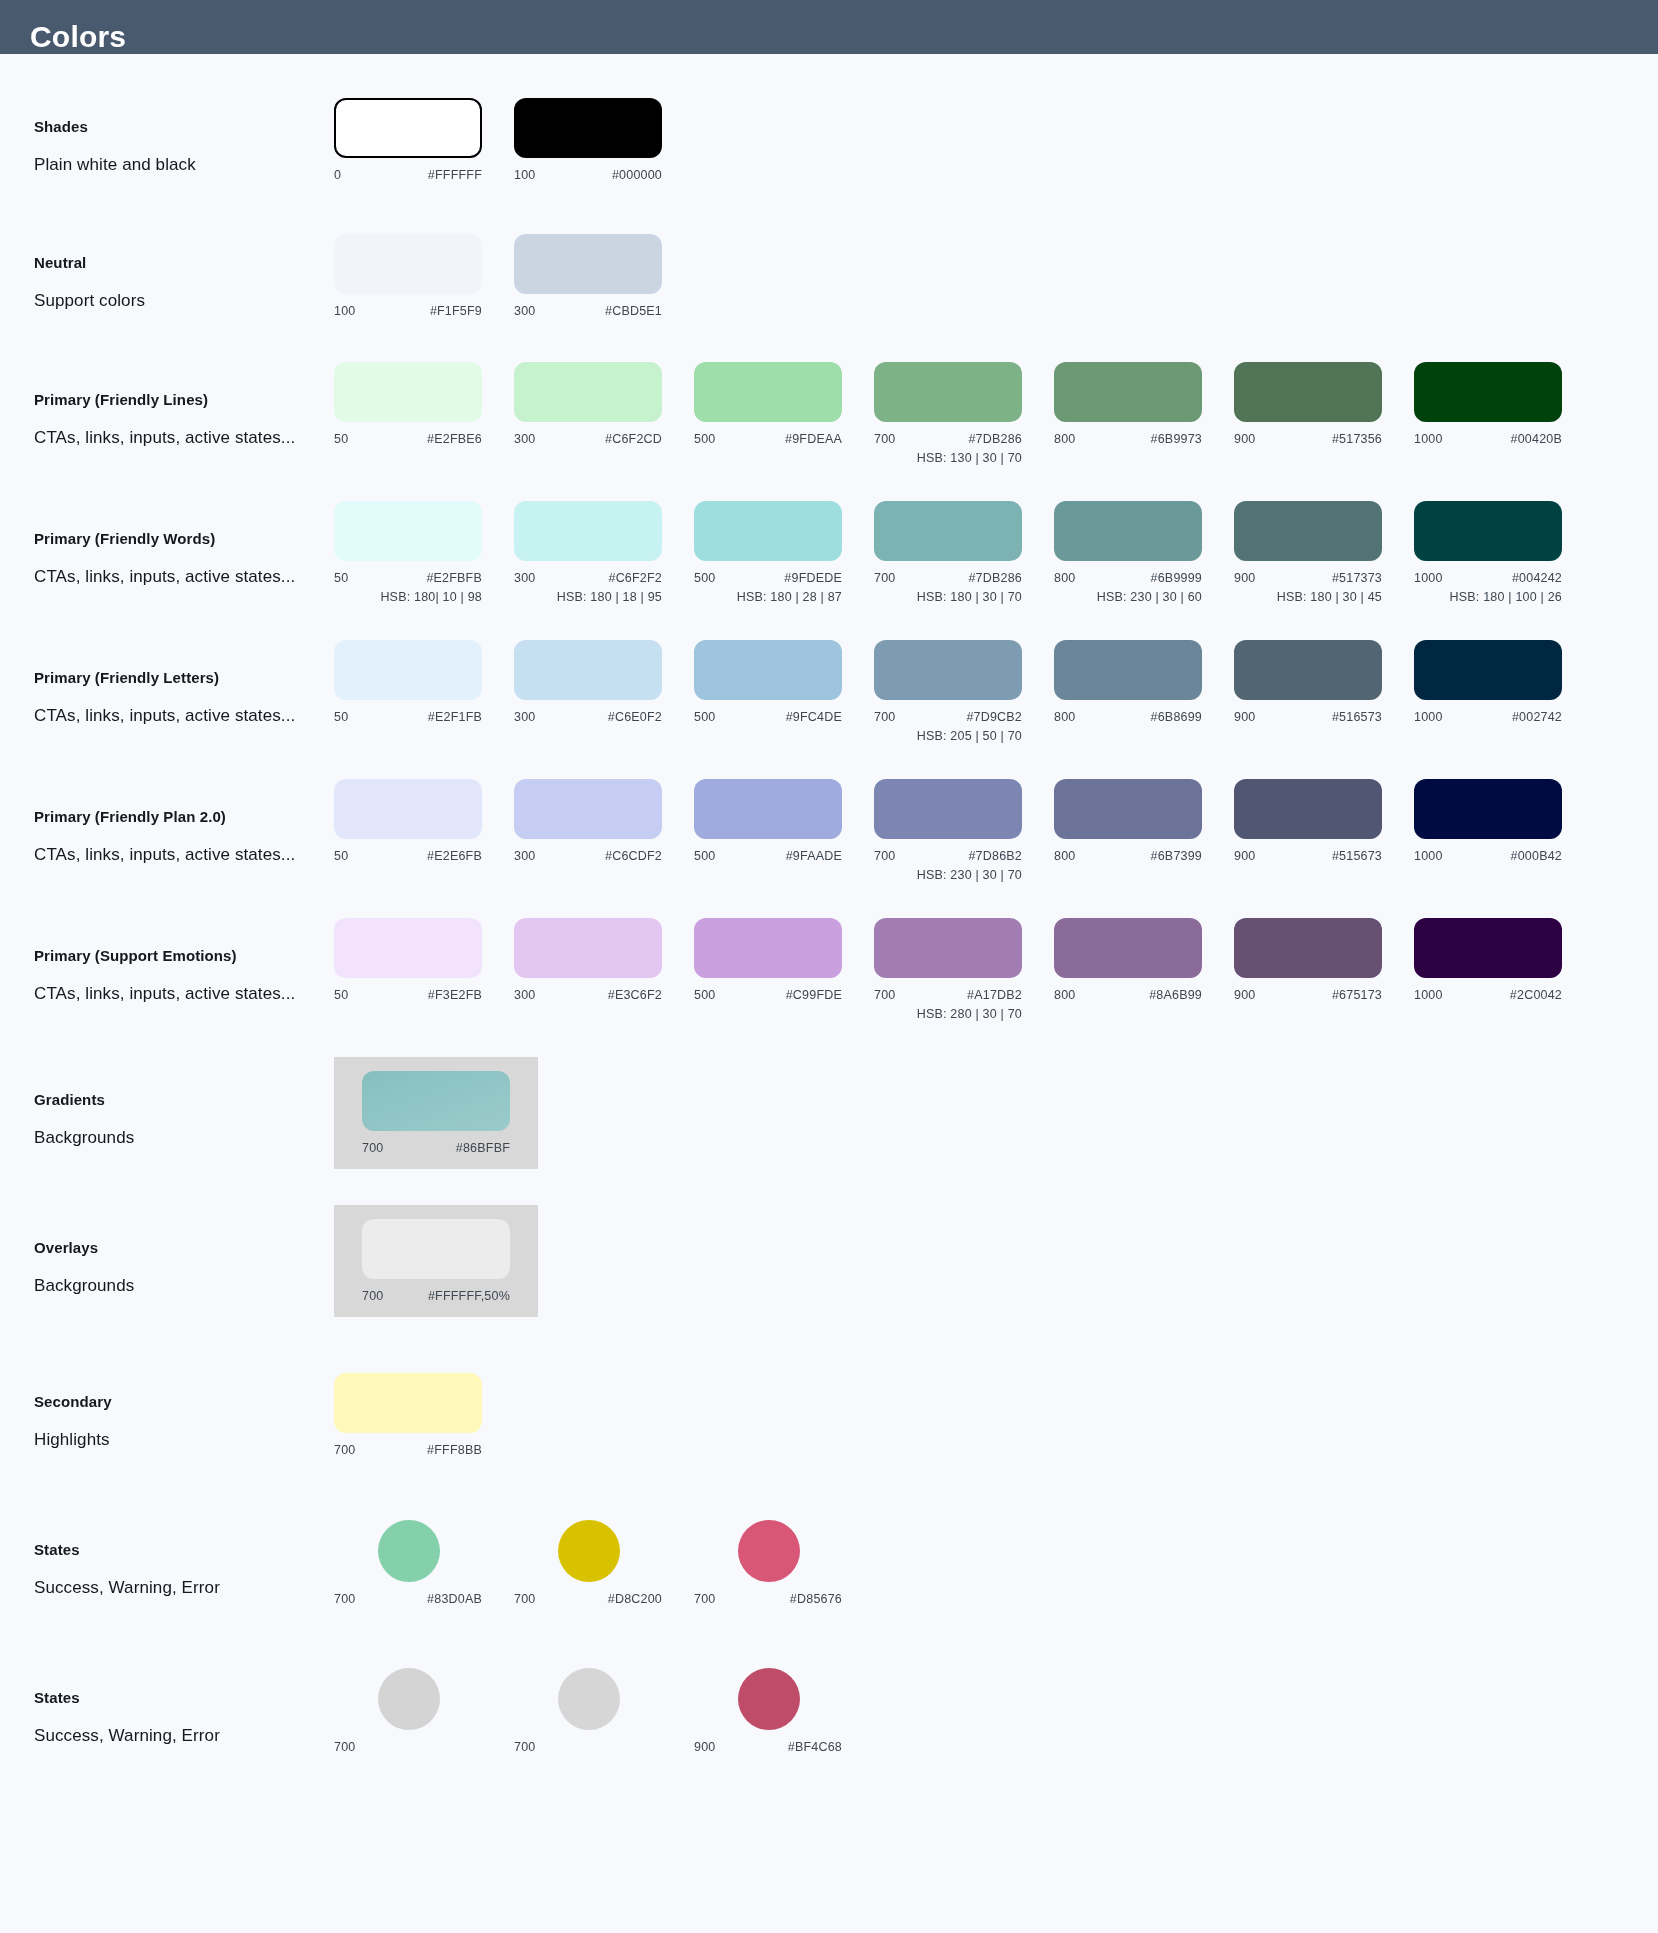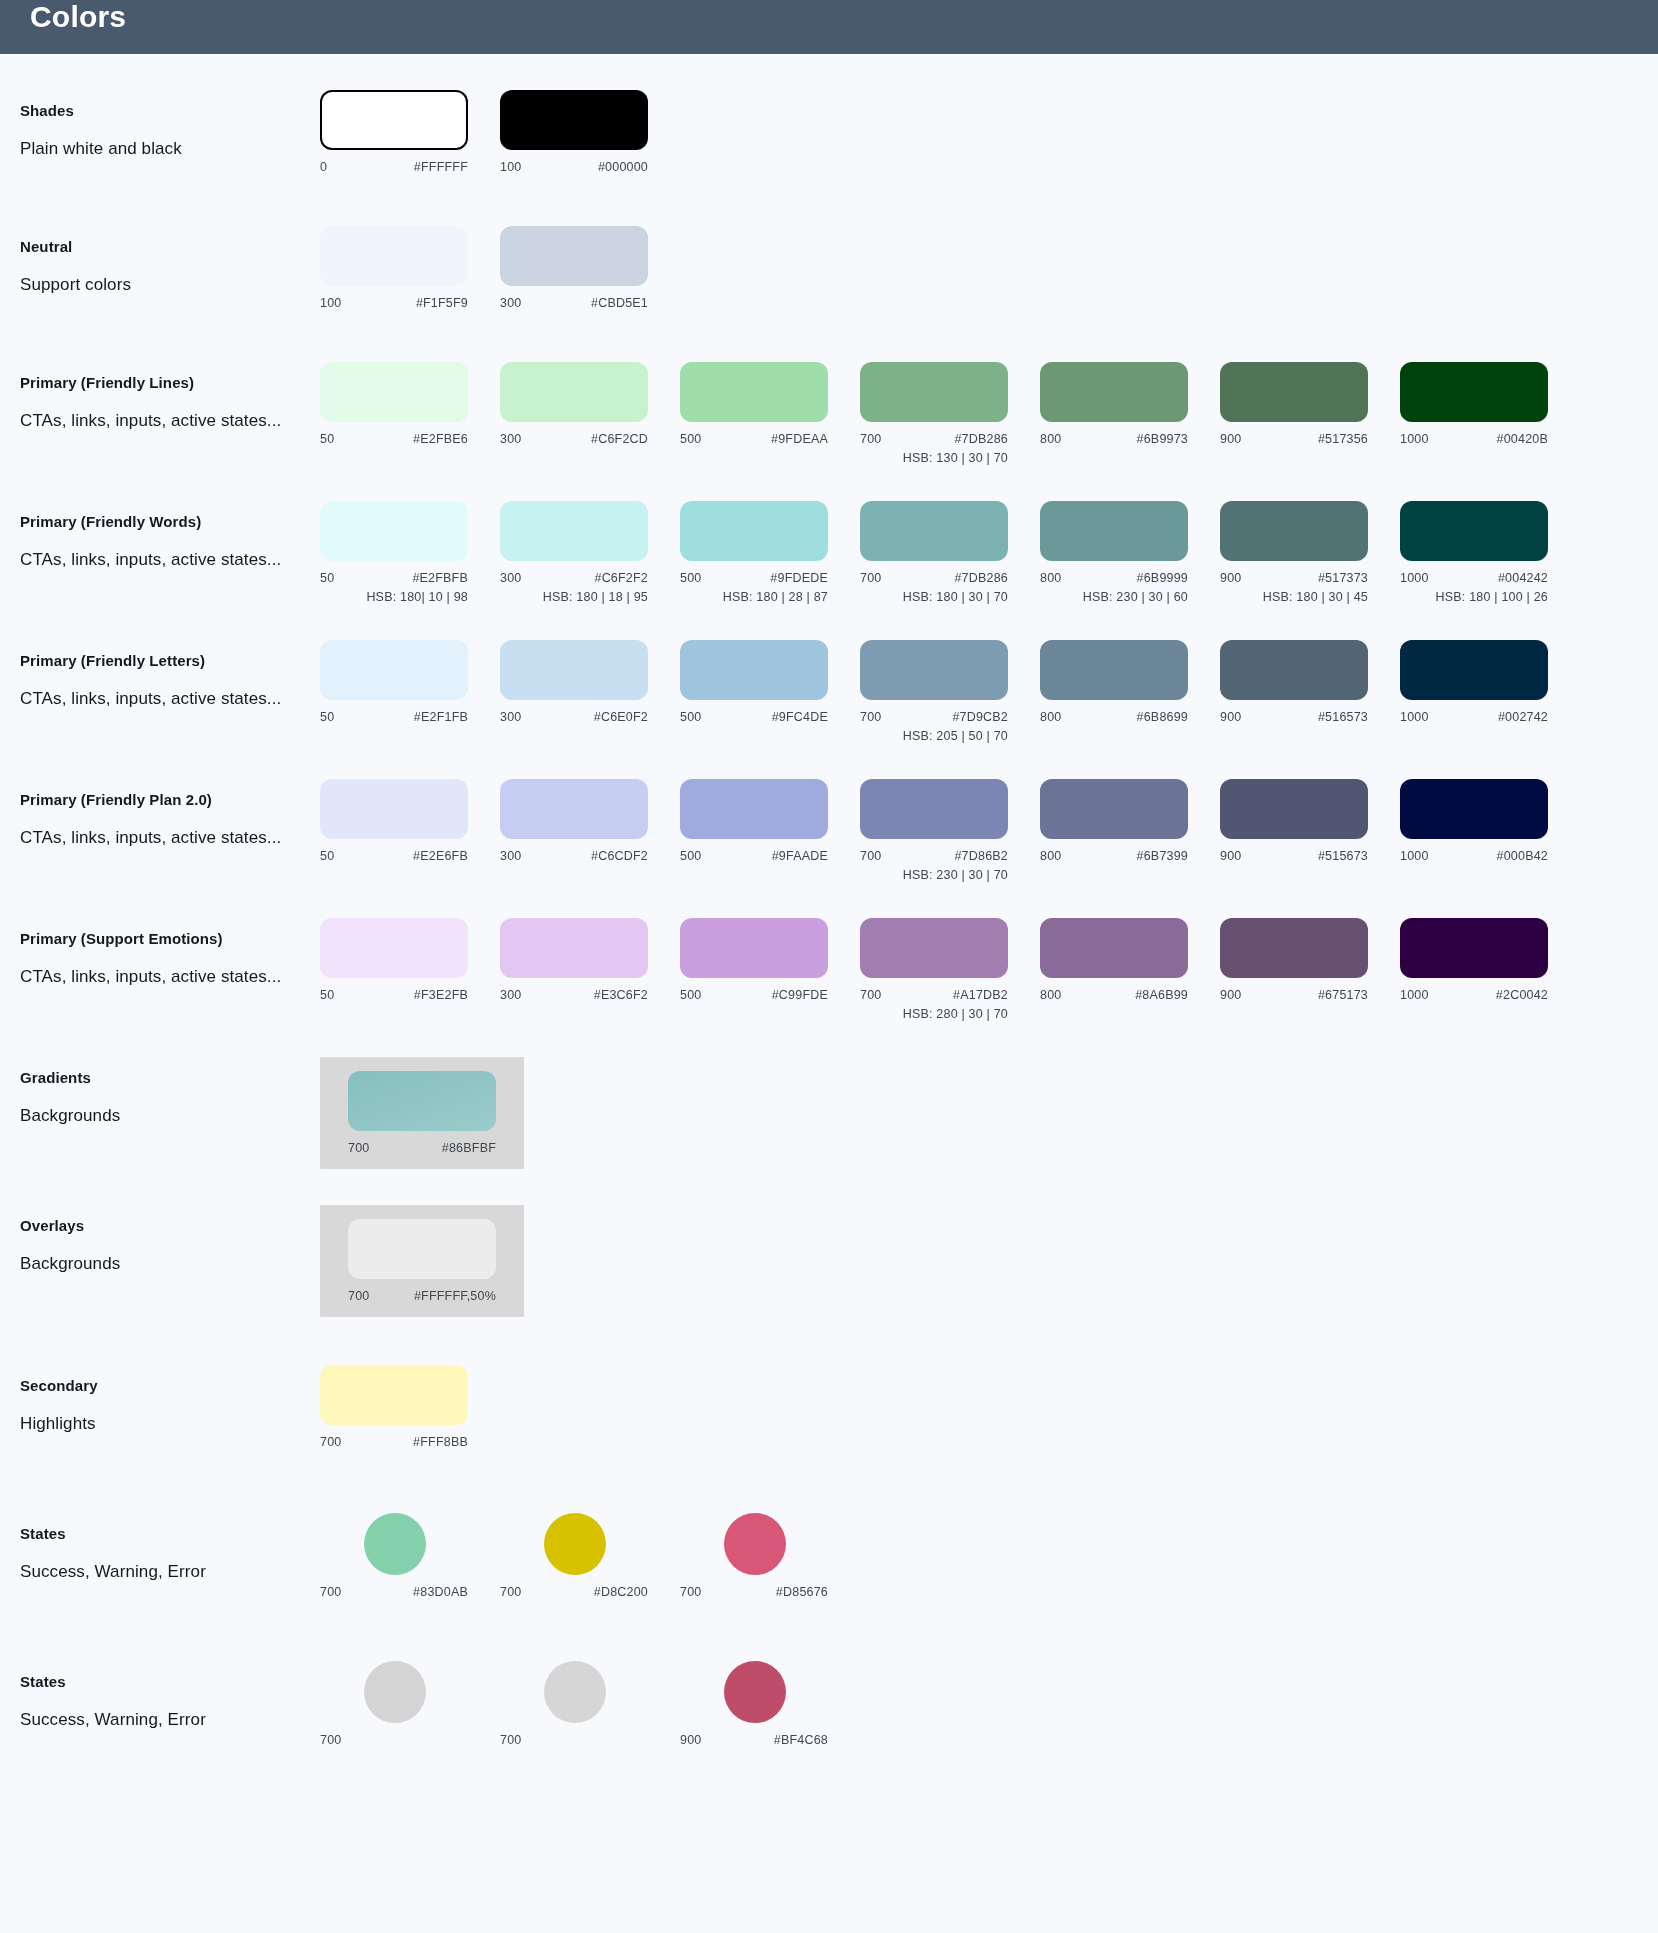--- a/index.html
+++ b/index.html
@@ -10,35 +10,35 @@
     font-family: "Liberation Sans", sans-serif;
   }
 
   body { padding-bottom: 60px; }
 
   
   .appbar {
     height: 54px;
     background: #495A6E;
     display: flex;
-    align-items: flex-start;
+    align-items: flex-end;
     padding-left: 30px;
   }
   .appbar-title {
     color: #FFFFFF;
     font-size: 30px;
     font-weight: 700;
     letter-spacing: .2px;
   }
 
   
   .section {
     display: flex;
-    align-items: flex-start;
-    padding: 0 0 0 20px;
+    align-items: center;
+    padding: 0 0 0 34px;
     min-height: 100px;
   }
   .section-meta { width: 300px; flex: 0 0 300px; padding-top: 12px; }
   .section-title {
     font-size: 15px;
     font-weight: 700;
     color: #14181F;
     letter-spacing: .1px;
   }
   .section-sub {

